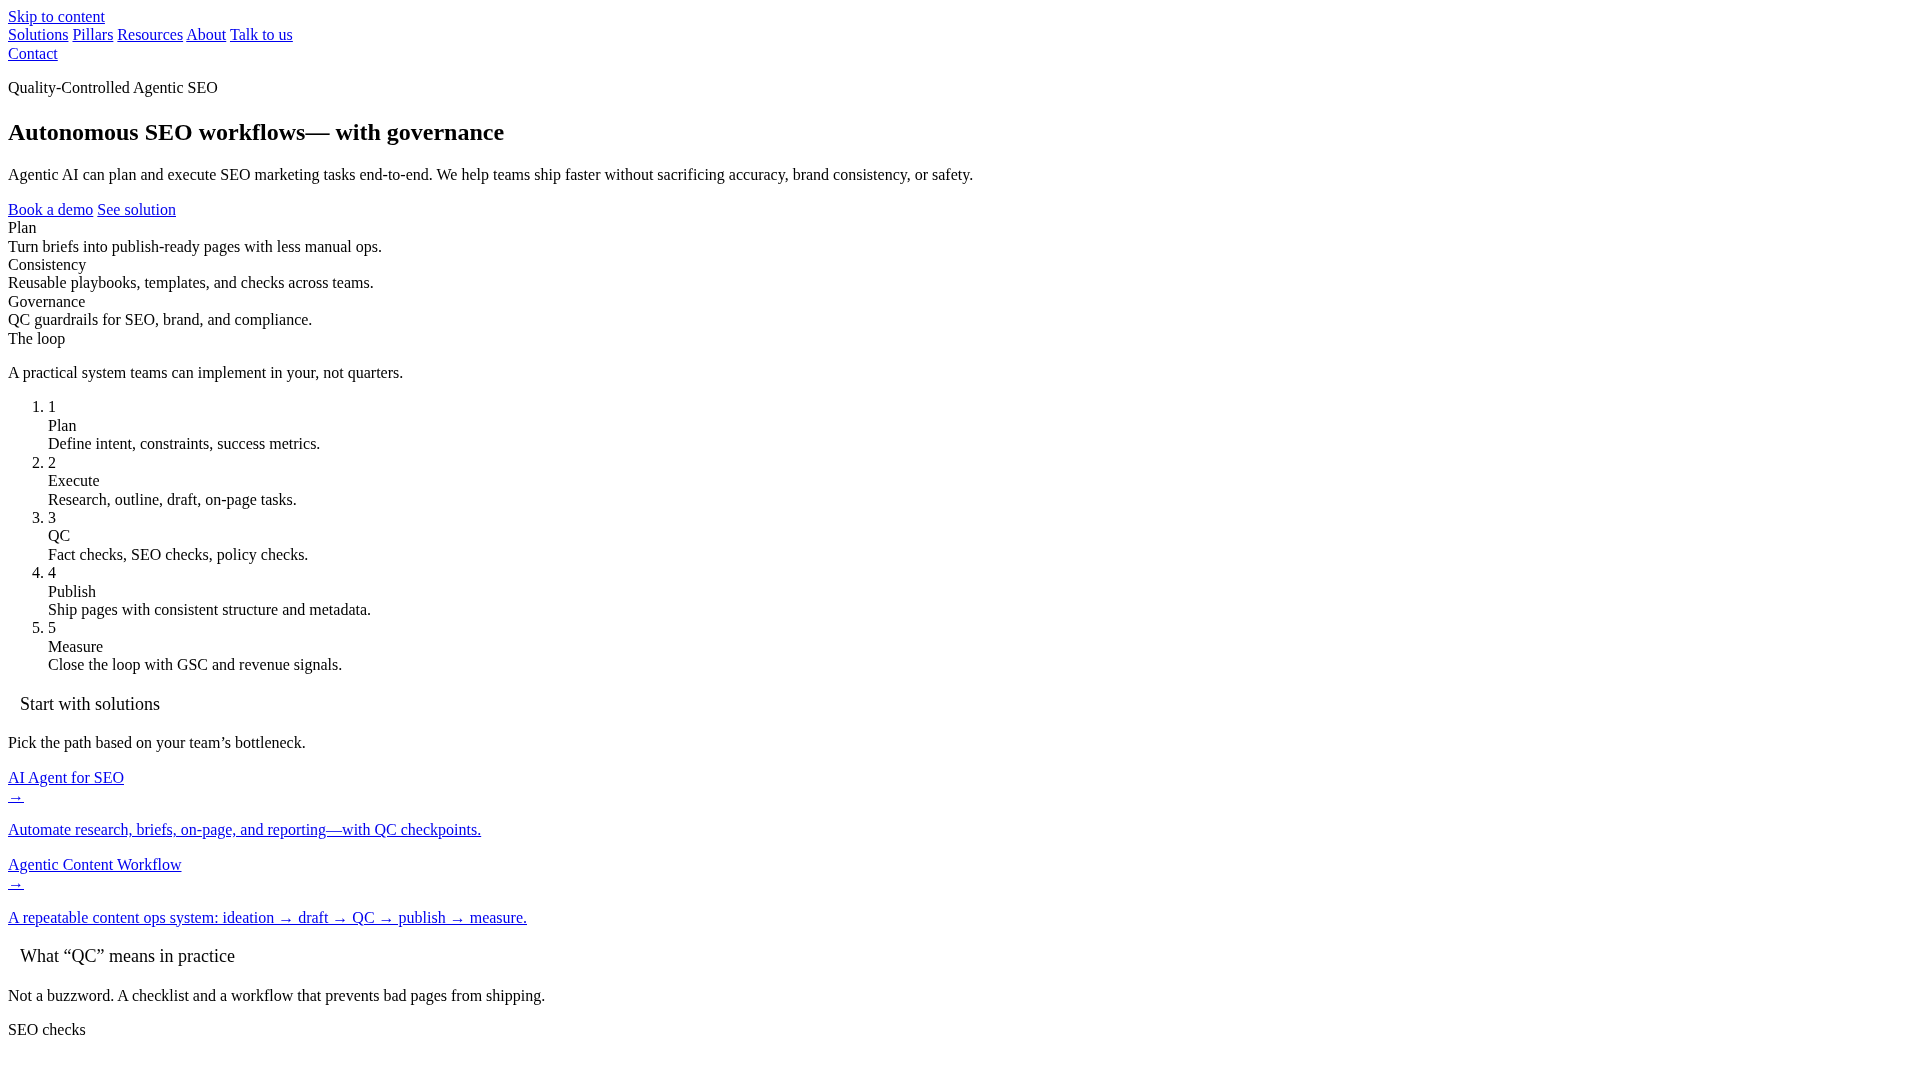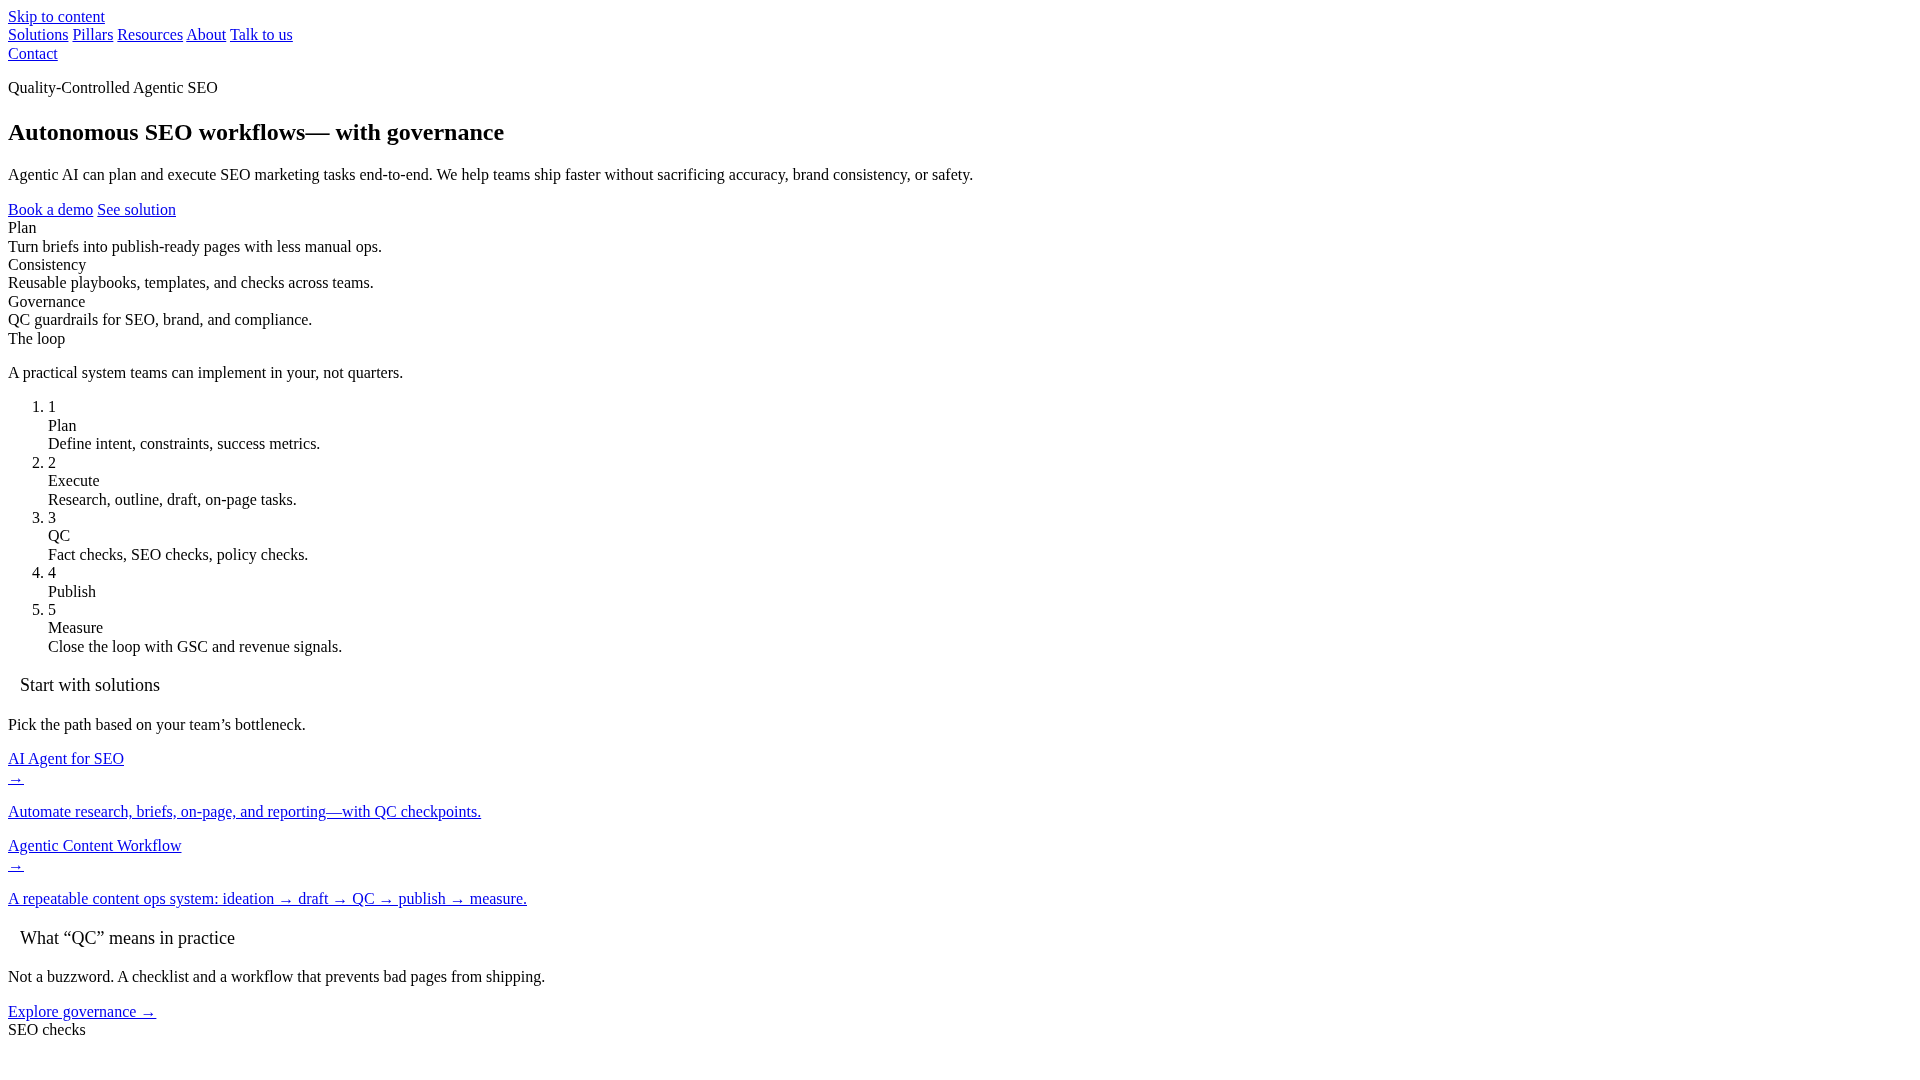--- a/index.html
+++ b/index.html
@@ -90,20 +90,21 @@
     <div>Research, outline, draft, on-page tasks.</div>
   </li>
   <li>
     <div>3</div>
     <div>QC</div>
     <div>Fact checks, SEO checks, policy checks.</div>
   </li>
   <li>
     <div>4</div>
     <div>Publish</div>
+    <div>Ship pages with consistent structure and metadata.</div>
   </li>
   <li>
     <div>5</div>
     <div>Measure</div>
     <div>Close the loop with GSC and revenue signals.</div>
   </li>
 </ol>
 
 <h2>Start with solutions</h2>
 <p>Pick the path based on your team’s bottleneck.</p>
@@ -117,15 +118,14 @@
 <div class="stack">
   <div class="line"><a href="#">Agentic Content Workflow</a></div>
   <div class="line"><a href="#">→</a></div>
 </div>
 <p><a href="#">A repeatable content ops system: ideation → draft → QC → publish → measure.</a></p>
 
 <h2>What “QC” means in practice</h2>
 <p>Not a buzzword. A checklist and a workflow that prevents bad pages from shipping.</p>
 
 <div class="stack">
-  <div class="line"><a href="#">Explore governance →</a></div>
   <div class="line">SEO checks</div>
 </div>
 
 </body></html>

